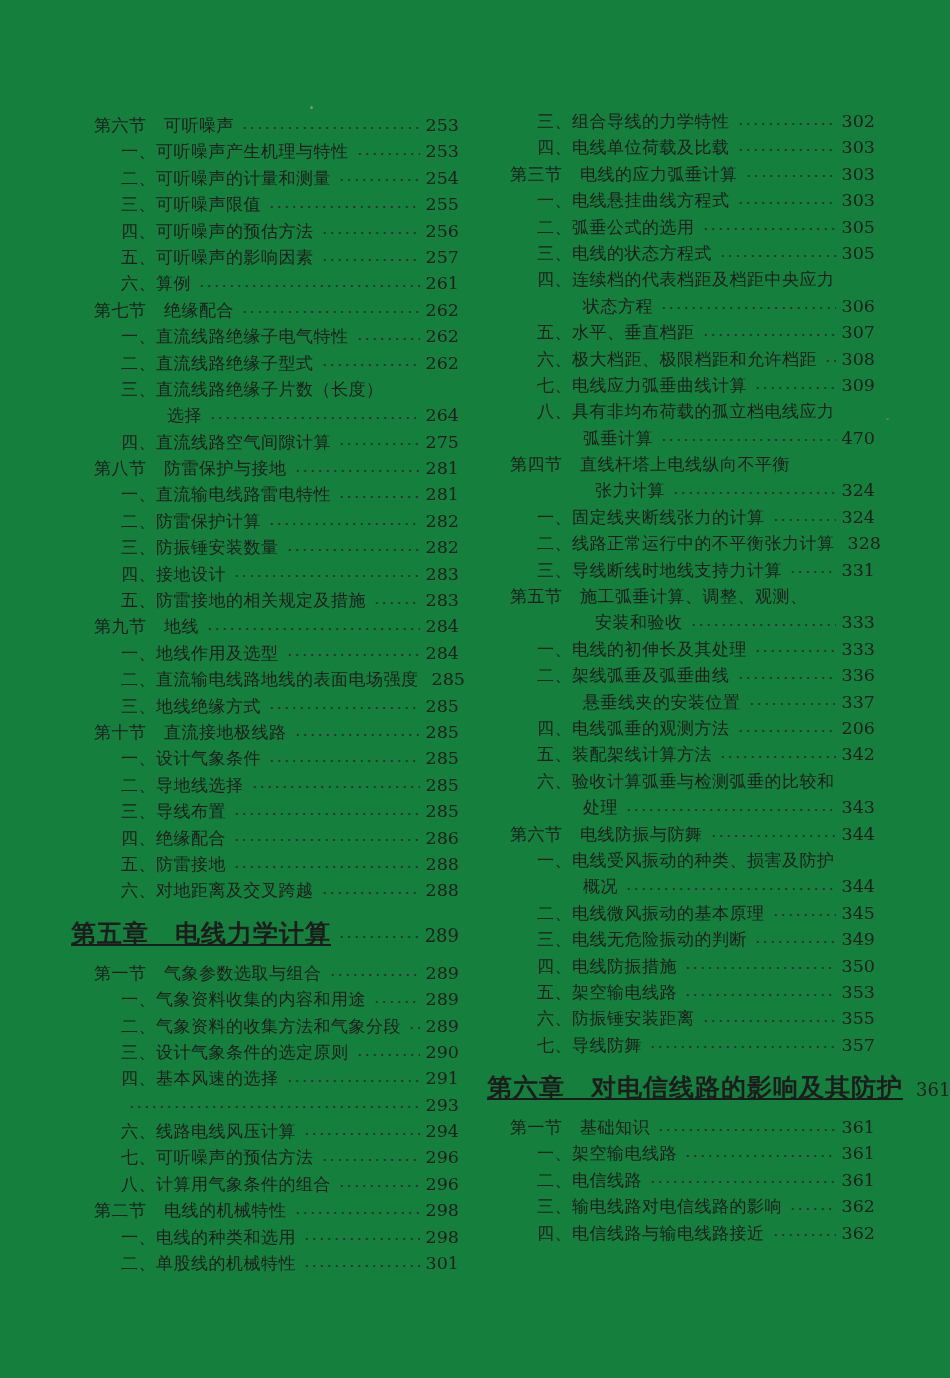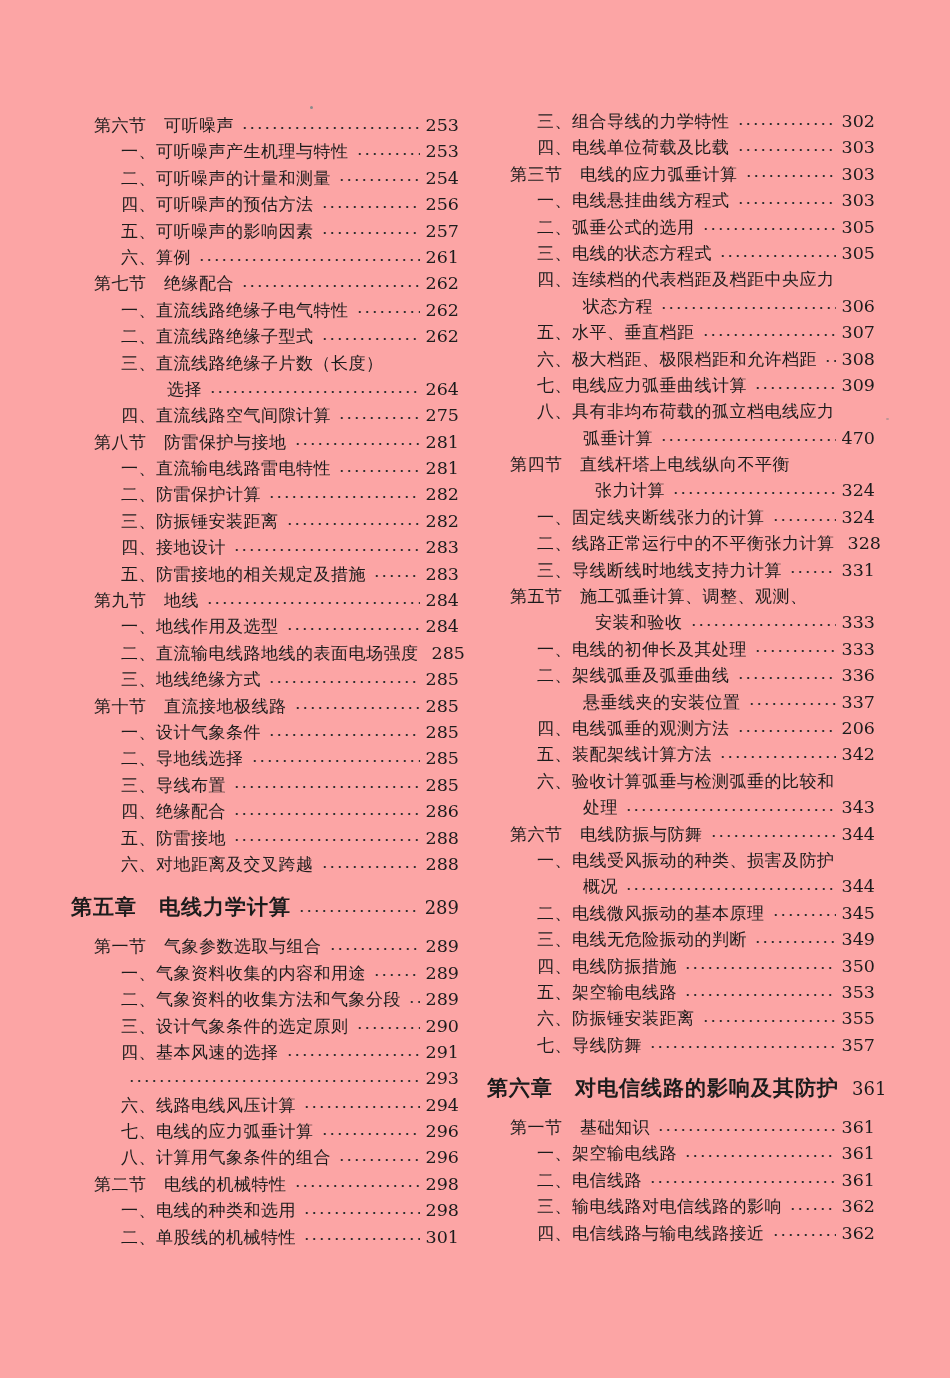--- a/index.html
+++ b/index.html
@@ -4,21 +4,21 @@
 <style>
   html, body {
     margin: 0;
     padding: 0;
     background: #ffffff;
   }
   #page {
     position: relative;
     width: 950px;
     height: 1378px;
-    background: #fca5a5;
+    background: #15803d;
     overflow: hidden;
     font-family: "DejaVu Serif", "Liberation Serif", serif;
     color: #1c1c1c;
   }
   .toc-col {
     position: absolute;
     width: 388px;
   }
   #col-left  { left: 71px;  top: 112px; }
   #col-right { left: 487px; top: 108px; }
@@ -38,23 +38,24 @@
   .t-item    { padding-left: 50px; }
   .t-cont    { padding-left: 96px; }
   .t-cont2   { padding-left: 108px; }
   .t-chapter {
     height: 34px;
     line-height: 34px;
     margin-top: 13px;
     margin-bottom: 9px;
   }
   .t-chapter .entry-text {
-    font-size: 21px;
+    font-size: 25px;
     font-weight: bold;
     letter-spacing: 1px;
+    text-decoration: underline;
   }
   .dots {
     flex: 1 1 auto;
     align-self: stretch;
     margin: 0 6px 0 7px;
     min-width: 0;
     background-image: radial-gradient(circle, #2e2e2e 1.1px, rgba(0,0,0,0) 1.5px);
     background-size: 7.5px 6px;
     background-repeat: repeat-x;
     background-position: left 62%;
@@ -91,20 +92,25 @@
     <span class="entry-text">一、可听噪声产生机理与特性</span>
     <span class="dots"></span>
     <span class="page-num">253</span>
   </div>
       <div class="row t-item">
     <span class="entry-text">二、可听噪声的计量和测量</span>
     <span class="dots"></span>
     <span class="page-num">254</span>
   </div>
       <div class="row t-item">
+    <span class="entry-text">三、可听噪声限值</span>
+    <span class="dots"></span>
+    <span class="page-num">255</span>
+  </div>
+      <div class="row t-item">
     <span class="entry-text">四、可听噪声的预估方法</span>
     <span class="dots"></span>
     <span class="page-num">256</span>
   </div>
       <div class="row t-item">
     <span class="entry-text">五、可听噪声的影响因素</span>
     <span class="dots"></span>
     <span class="page-num">257</span>
   </div>
       <div class="row t-item">
@@ -151,21 +157,21 @@
     <span class="entry-text">一、直流输电线路雷电特性</span>
     <span class="dots"></span>
     <span class="page-num">281</span>
   </div>
       <div class="row t-item">
     <span class="entry-text">二、防雷保护计算</span>
     <span class="dots"></span>
     <span class="page-num">282</span>
   </div>
       <div class="row t-item">
-    <span class="entry-text">三、防振锤安装距离</span>
+    <span class="entry-text">三、防振锤安装数量</span>
     <span class="dots"></span>
     <span class="page-num">282</span>
   </div>
       <div class="row t-item">
     <span class="entry-text">四、接地设计</span>
     <span class="dots"></span>
     <span class="page-num">283</span>
   </div>
       <div class="row t-item">
     <span class="entry-text">五、防雷接地的相关规定及措施</span>
@@ -260,21 +266,21 @@
       <div class="row t-item">
     <span class="dots"></span>
     <span class="page-num">293</span>
   </div>
       <div class="row t-item">
     <span class="entry-text">六、线路电线风压计算</span>
     <span class="dots"></span>
     <span class="page-num">294</span>
   </div>
       <div class="row t-item">
-    <span class="entry-text">七、电线的应力弧垂计算</span>
+    <span class="entry-text">七、可听噪声的预估方法</span>
     <span class="dots"></span>
     <span class="page-num">296</span>
   </div>
       <div class="row t-item">
     <span class="entry-text">八、计算用气象条件的组合</span>
     <span class="dots"></span>
     <span class="page-num">296</span>
   </div>
       <div class="row t-section">
     <span class="entry-text">第二节　电线的机械特性</span>

